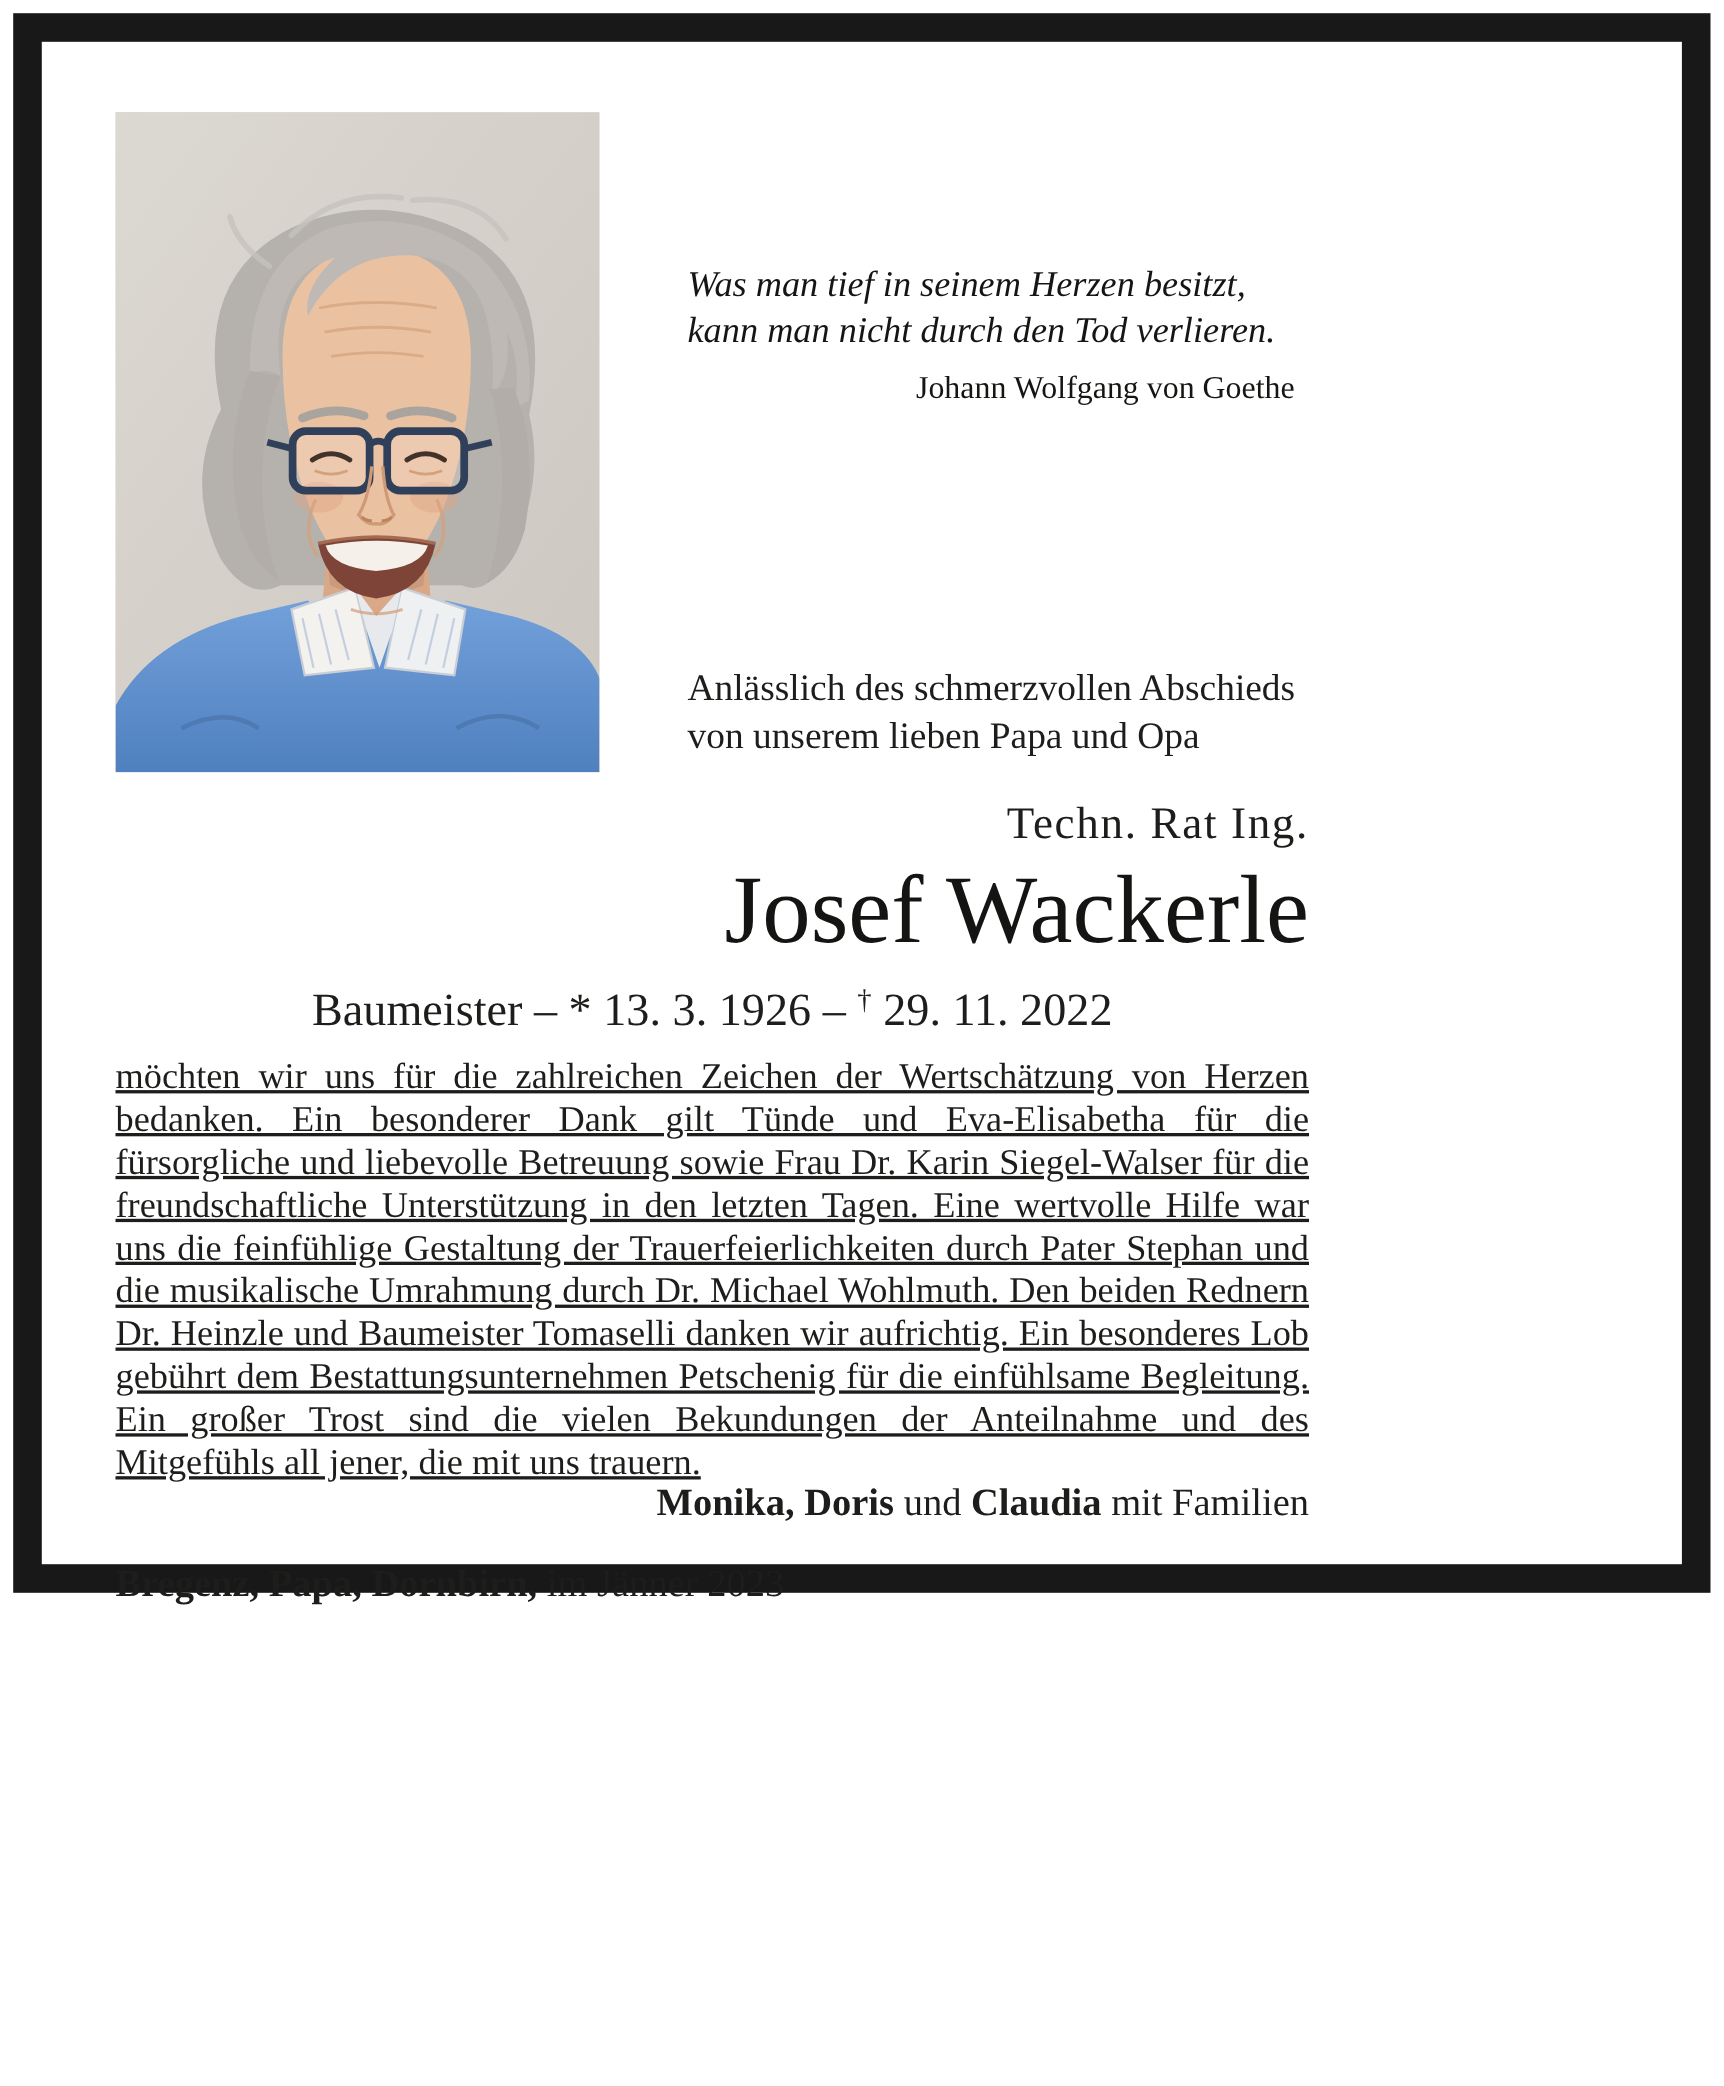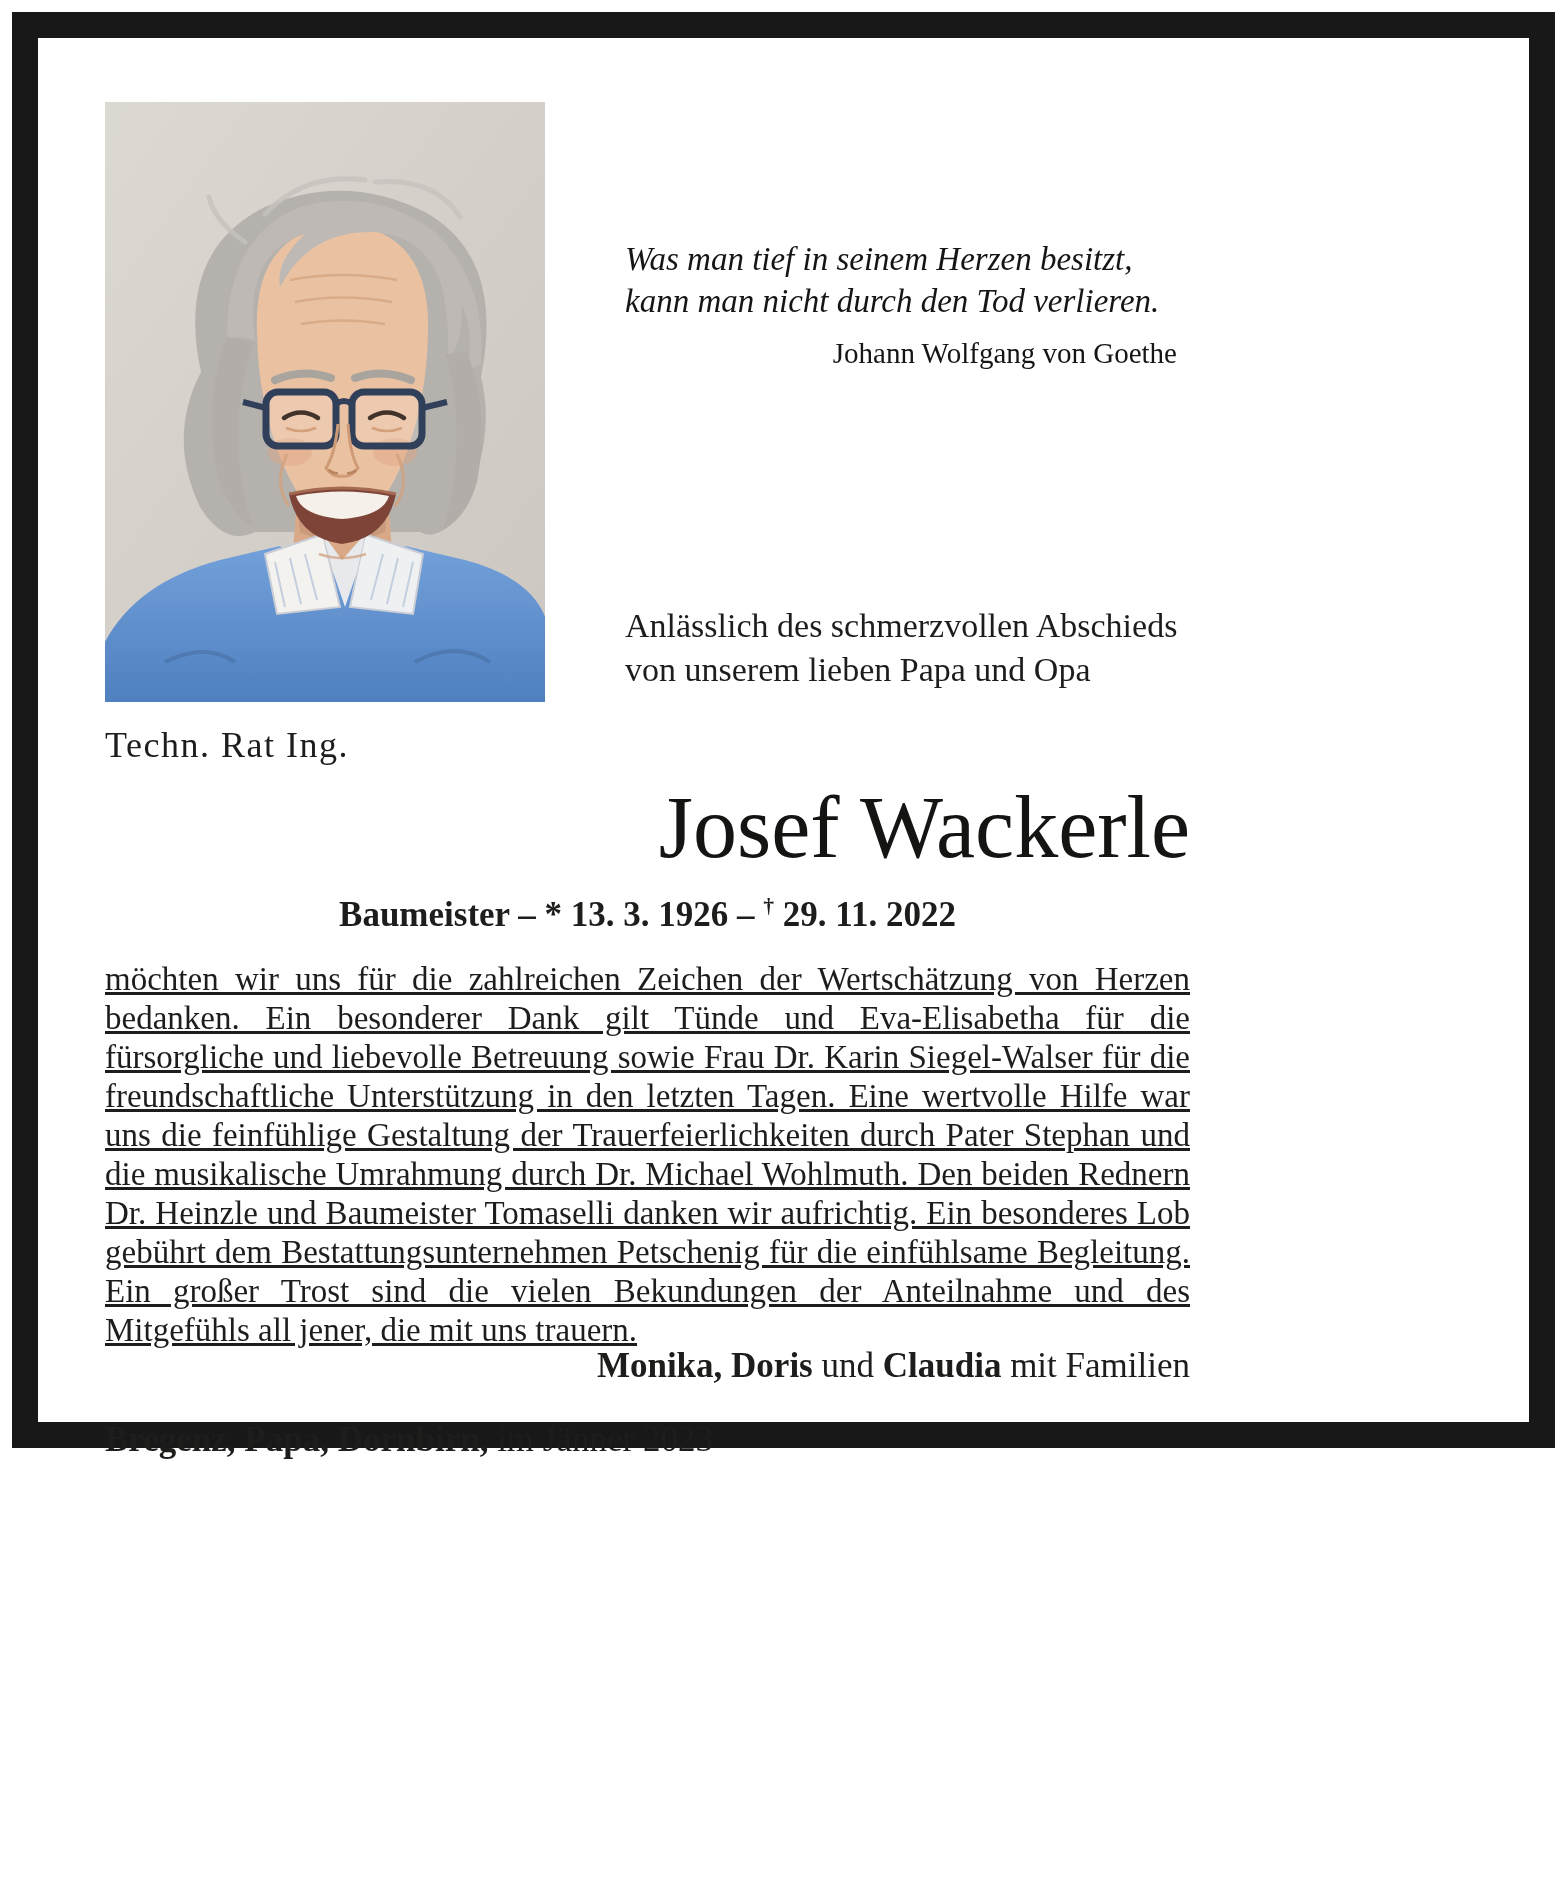--- a/index.html
+++ b/index.html
@@ -38,30 +38,30 @@
     text-align:right;
   }
 
   .announce {
     position:absolute; left:587px; top:566px; width:580px;
     font-size:34px; line-height:44px;
   }
 
   .honorific {
     position:absolute; left:67px; top:686px; width:1085px;
-    text-align:left; font-size:36px; letter-spacing:1.5px;
+    text-align:right; font-size:41px; letter-spacing:1.5px;
   }
   .name {
     position:absolute; left:67px; top:742px; width:1085px;
     text-align:right; font-size:88px; line-height:96px;
     font-weight:400; color:#141412;
   }
   .dates {
     position:absolute; left:67px; top:856px; width:1085px;
-    text-align:center; font-size:35px; font-weight:bold;
+    text-align:center; font-size:42px; font-weight:normal;
   }
   .dates sup { font-size:0.62em; }
 
   .body-text {
     position:absolute; left:67px; top:922px; width:1085px;
     font-size:33px; line-height:39px;
     text-align:justify;
     hyphens:auto;text-decoration:underline; -webkit-hyphens:auto;
   }
 

